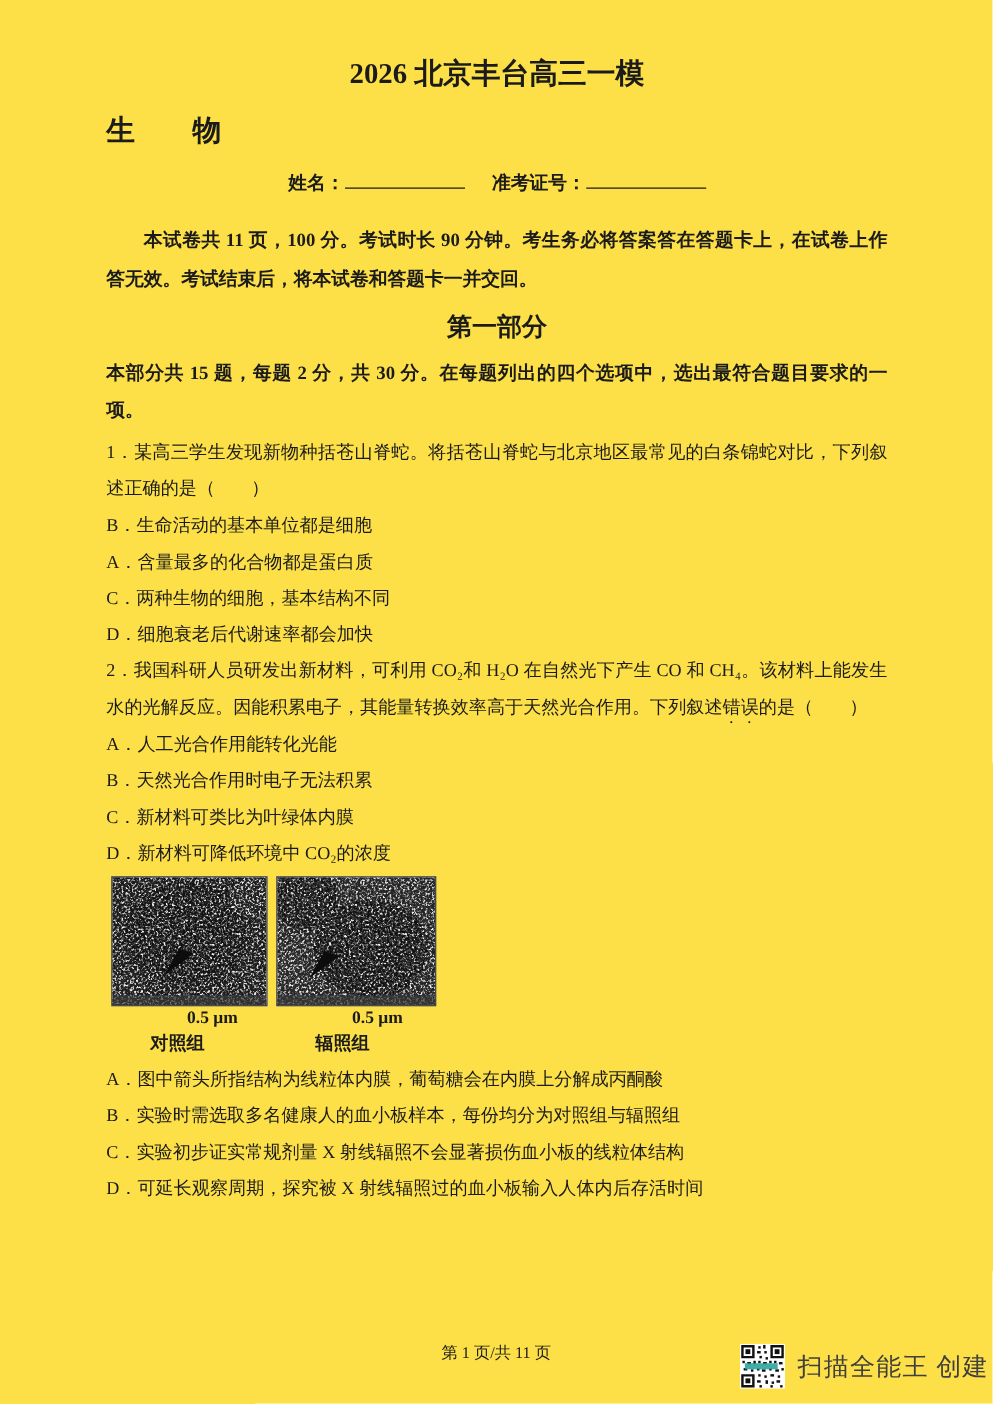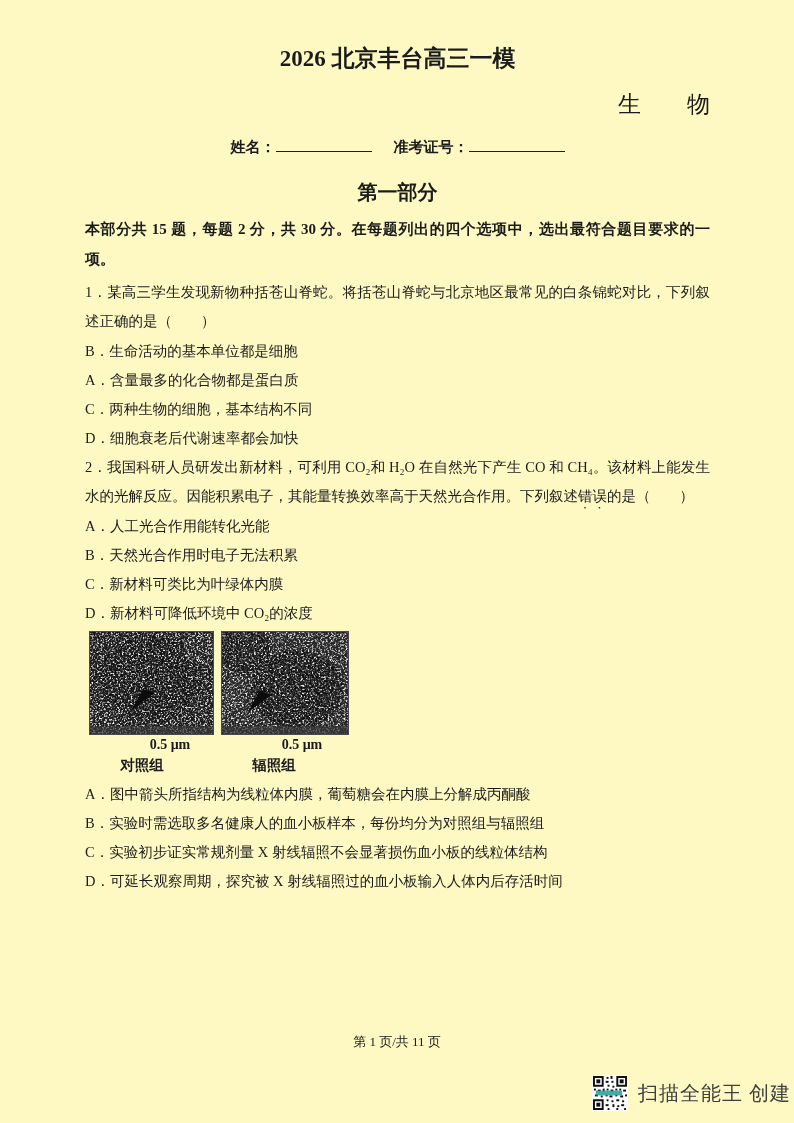--- a/index.html
+++ b/index.html
@@ -2,42 +2,42 @@
 <html><head>
 <meta charset="utf-8">
 <style>
   * { margin: 0; padding: 0; box-sizing: border-box; }
   html, body { background: #ffffff; }
   .page {
     position: relative;
     width: 794px;
     height: 1123px;
     margin: 0 auto;
-    background: #fef9c3;
+    background: #fde047;
     font-family: "Liberation Serif", "DejaVu Serif", serif;
     color: #1b1b1b;
     overflow: hidden;
   }
   .content {
     padding: 44px 84px 0 85px;
     font-size: 14.5px;
     line-height: 29px;
   }
   h1.title {
     text-align: center;
     font-size: 23px;
     line-height: 30px;
     font-weight: bold;
     margin-bottom: 16px;
   }
   h2.subject {
-    text-align: right;
+    text-align: left;
     font-size: 23px;
     line-height: 30px;
-    font-weight: normal;
+    font-weight: bold;
     margin-bottom: 14px;
   }
   .name-line {
     text-align: center;
     font-size: 15px;
     font-weight: bold;
     line-height: 26px;
     margin-bottom: 18px;
     white-space: nowrap;
   }
@@ -104,21 +104,21 @@
     font-size: 14.5px;
     font-weight: bold;
     line-height: 21px;
     text-align: center;
     padding-right: 22px;
   }
   .footer {
     position: absolute;
     left: 0;
     right: 0;
-    top: 1033px;
+    top: 1073px;
     text-align: center;
     font-size: 13px;
     color: #1b1b1b;
   }
   .watermark {
     position: absolute;
     left: 592px;
     top: 1075px;
     display: flex;
     align-items: center;
@@ -151,20 +151,21 @@
   </svg>
 
   <div class="content">
     <h1 class="title">2026 北京丰台高三一模</h1>
     <h2 class="subject">生　　物</h2>
 
     <div class="name-line">
       <span>姓名：</span><span class="blank first"></span><span>准考证号：</span><span class="blank"></span>
     </div>
 
+    <p class="instructions">本试卷共 11 页，100 分。考试时长 90 分钟。考生务必将答案答在答题卡上，在试卷上作答无效。考试结束后，将本试卷和答题卡一并交回。</p>
 
     <h3 class="part-heading">第一部分</h3>
     <p class="part-intro">本部分共 15 题，每题 2 分，共 30 分。在每题列出的四个选项中，选出最符合题目要求的一项。</p>
 
     <div class="question">
       <p class="stem"><span>1．某高三学生发现新物种括苍山脊蛇。将括苍山脊蛇与北京地区最常见的白条锦蛇对比，下列叙述正确的是（　　）</span><span class="emph"></span><span></span></p>
       <p class="option">B．生命活动的基本单位都是细胞</p>
       <p class="option">A．含量最多的化合物都是蛋白质</p>
       <p class="option">C．两种生物的细胞，基本结构不同</p>
       <p class="option">D．细胞衰老后代谢速率都会加快</p>

